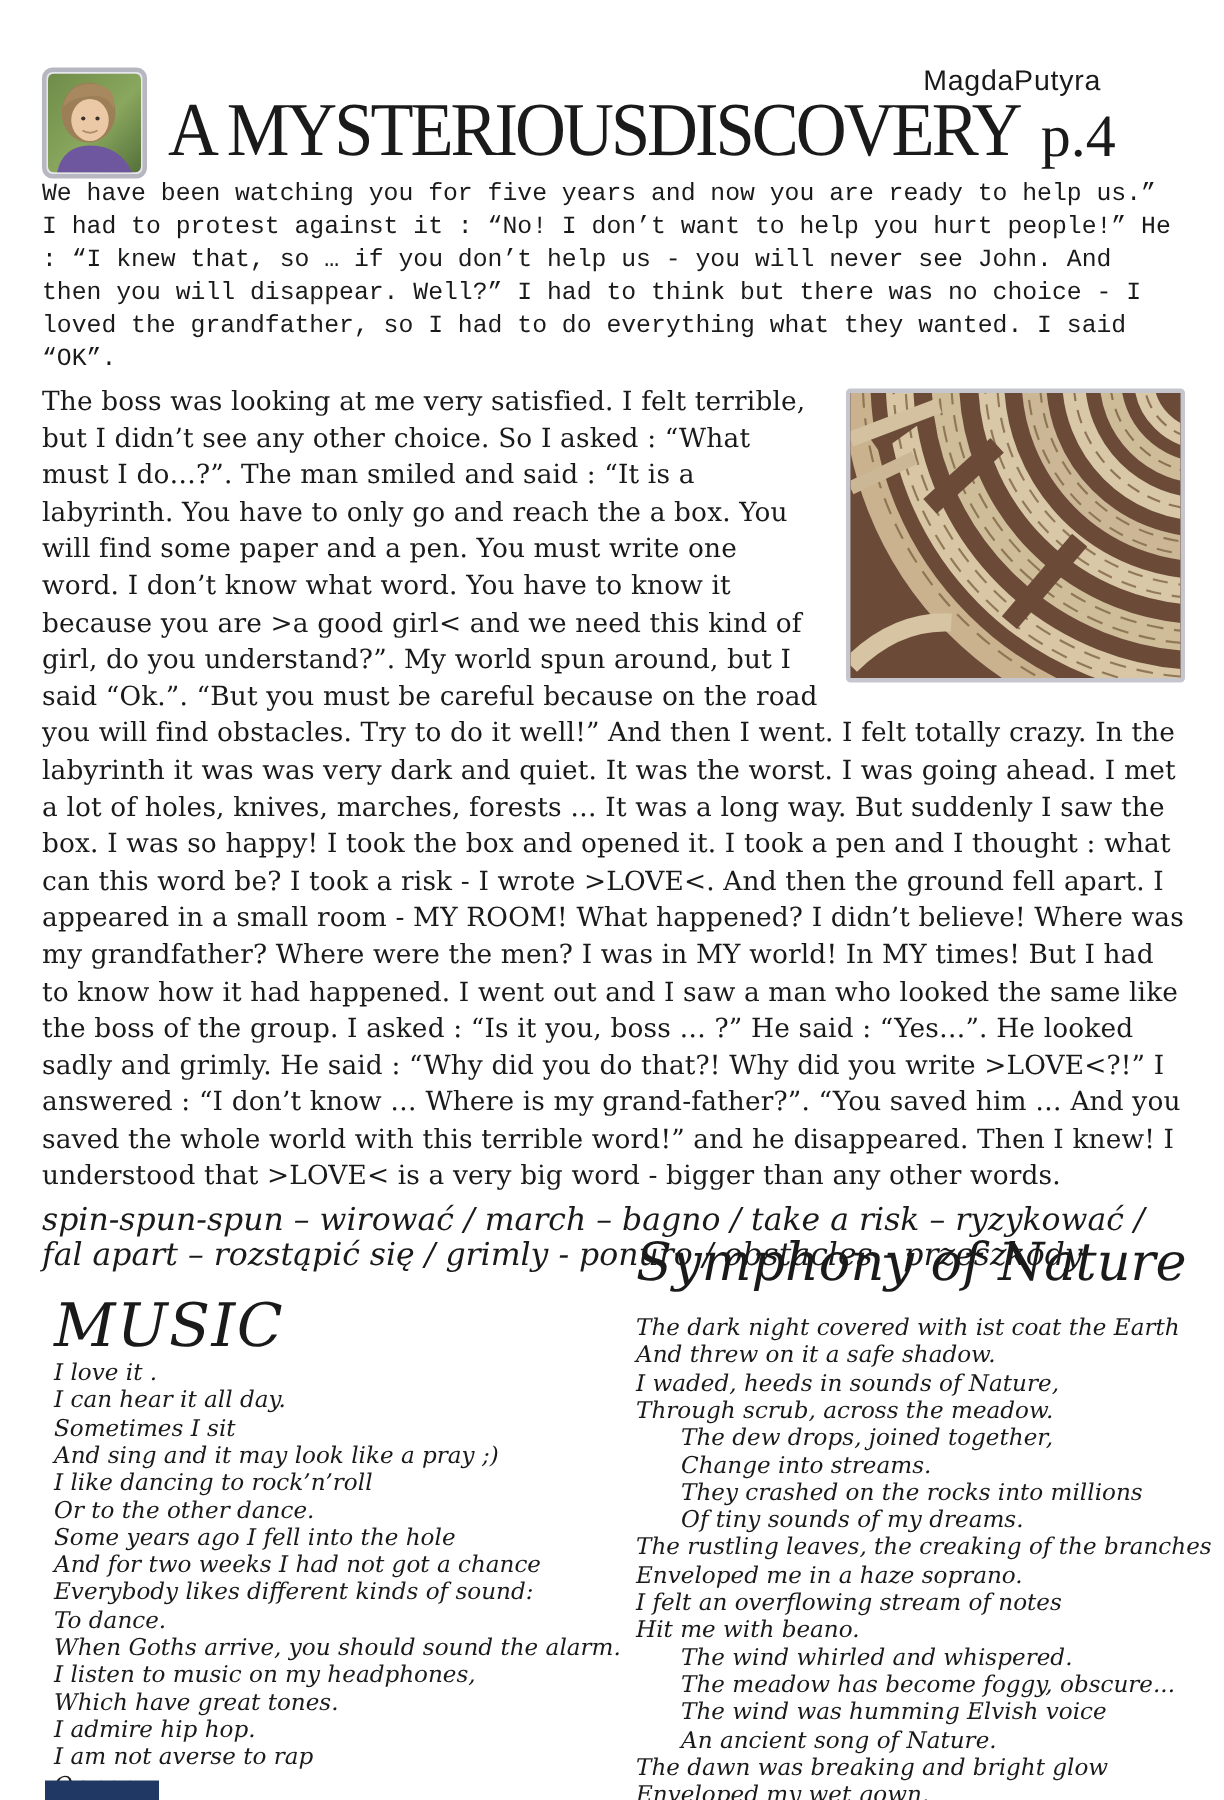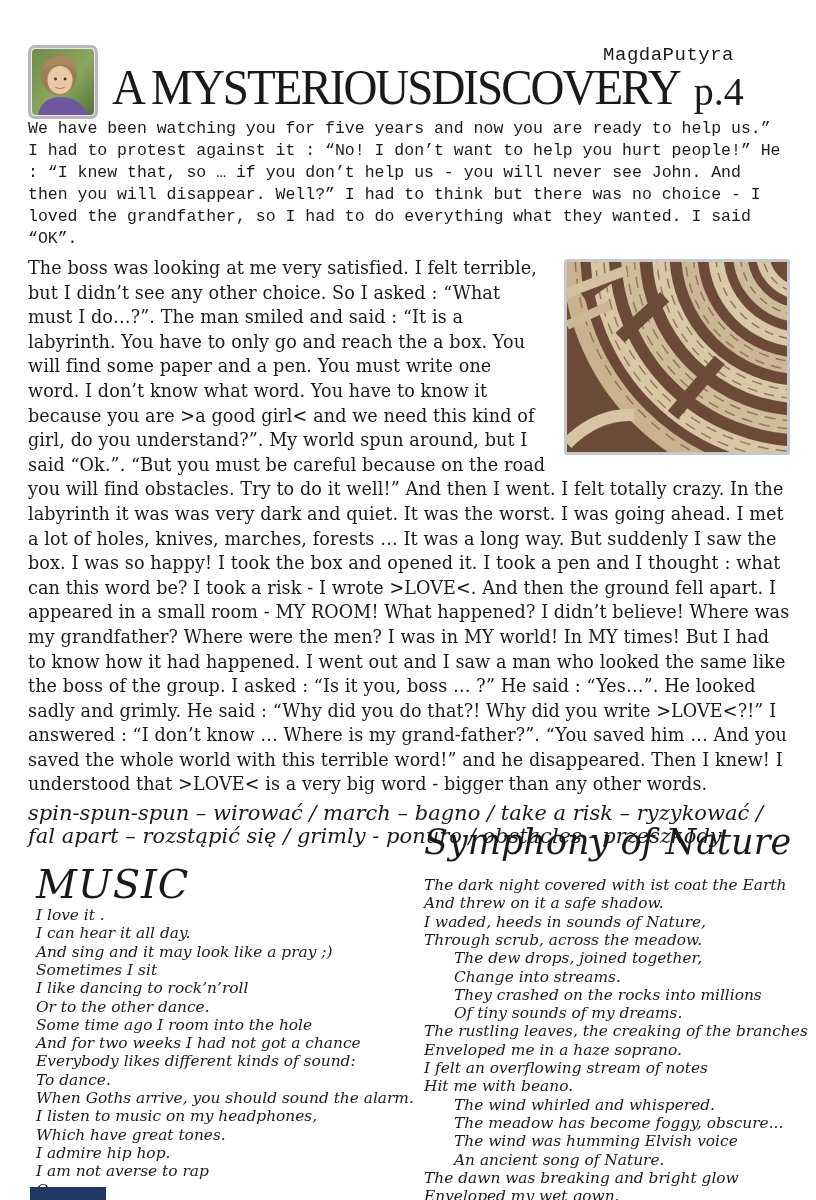--- a/index.html
+++ b/index.html
@@ -11,21 +11,21 @@
 
   
   .header{position:relative;height:118px;}
   .portrait{
     position:absolute;left:28px;top:45px;width:62px;height:66px;
     border:3px solid #b7b7c2;border-radius:7px;background:#e6e6ec;padding:1px;
   }
   .portrait svg{display:block;border-radius:4px;}
   .author{
     position:absolute;top:44px;right:82px;
-    font-family:Liberation Mono, monospace;font-size:19px;letter-spacing:0.5px;
+    font-family:Liberation Sans, sans-serif;font-size:19px;letter-spacing:0.5px;
   }
   .title-row{
     position:absolute;left:112px;top:62px;white-space:nowrap;
     font-family:"Liberation Serif",serif;
   }
   .title-main{font-size:47px;letter-spacing:-2px;transform:scaleY(1.08);display:inline-block;transform-origin:bottom left;}
   .title-page{font-size:40px;margin-left:14px;letter-spacing:0;}
 
   
   .content{margin:0 26px 0 28px;}
@@ -139,25 +139,25 @@
 
     <p class="vocab">spin-spun-spun – wirować / march – bagno / take a risk – ryzykować / fal apart – rozstąpić się / grimly - ponuro / obstacles - przeszkody</p>
 
     <div class="columns">
 
       <div class="col-left">
         <h2 class="poem-title music-title">MUSIC</h2>
         <div class="poem">
             <div class="poem-line">I love it .</div>
             <div class="poem-line">I can hear it all day.</div>
+            <div class="poem-line">Sometimes I sit</div>
             <div class="poem-line">And sing and it may look like a pray ;)</div>
-            <div class="poem-line">Sometimes I sit</div>
             <div class="poem-line">I like dancing to rock’n’roll</div>
             <div class="poem-line">Or to the other dance.</div>
-            <div class="poem-line">Some time ago I room into the hole</div>
+            <div class="poem-line">Some years ago I fell into the hole</div>
             <div class="poem-line">And for two weeks I had not got a chance</div>
             <div class="poem-line">Everybody likes different kinds of sound:</div>
             <div class="poem-line">To dance.</div>
             <div class="poem-line">When Goths arrive, you should sound the alarm.</div>
             <div class="poem-line">I listen to music on my headphones,</div>
             <div class="poem-line">Which have great tones.</div>
             <div class="poem-line">I admire hip hop.</div>
             <div class="poem-line">I am not averse to rap</div>
             <div class="poem-line">Or pop.</div>
             <div class="poem-line">I love music</div>

